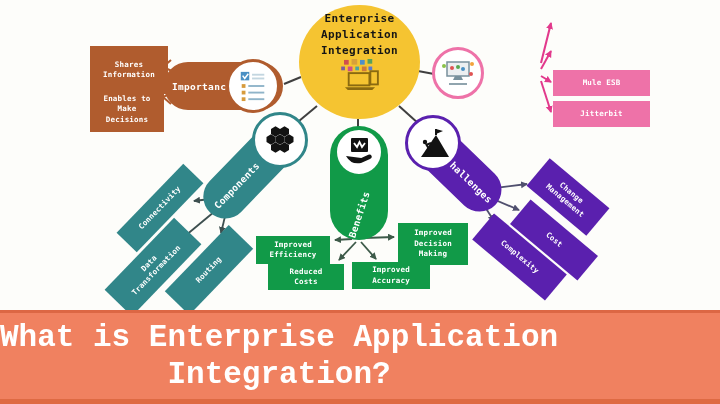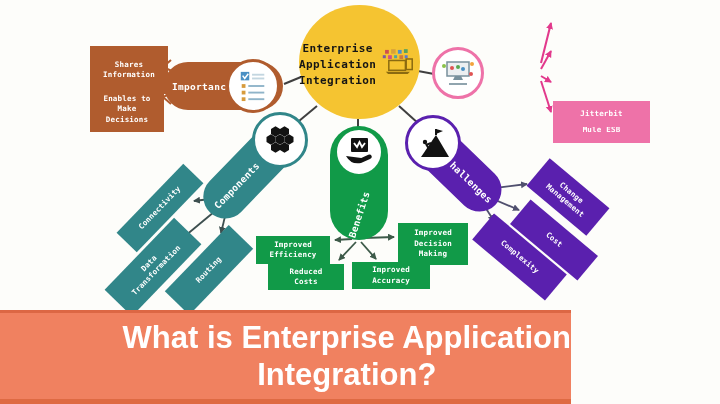--- a/index.html
+++ b/index.html
@@ -20,39 +20,39 @@
   }
   .bcircle{
     position:absolute; background:#ffffff; border-radius:50%;
     display:flex; align-items:center; justify-content:center; box-sizing:border-box;
   }
   .wires{position:absolute; left:0; top:0;}
   
   .center-node{
     position:absolute; left:299px; top:5px; width:121px; height:114px;
     border-radius:50%; background:#f5c431;
-    display:flex; align-items:center; justify-content:flex-start;
+    display:flex; flex-direction:column; align-items:center; justify-content:flex-start;
   }
   .center-title{
     font-weight:bold; font-size:11px; line-height:1.45; color:#151515;
     white-space:pre-line; text-align:center; letter-spacing:0.4px; margin-top:6px;
   }
   
   .pill-importance{left:164px; top:62px; width:119px; height:48px; background:#b05c2e;
     justify-content:flex-start; padding-left:8px; box-sizing:border-box;}
   .circle-importance{left:226px; top:59px; width:54px; height:54px; border:3px solid #b05c2e;}
   .box-shares{left:90px; top:46px; width:78px; height:48px; background:#b05c2e;}
   .box-enables{left:90px; top:87px; width:74px; height:45px; background:#b05c2e;}
   
   .pill-software{left:433px; top:50px; width:112px; height:46px; background:#ee72a8;
     justify-content:flex-end; padding-right:11px; box-sizing:border-box;}
   .circle-software{left:432px; top:47px; width:52px; height:52px; border:3px solid #ee72a8;}
   .box-webmethods{left:553px; top:9px;  width:97px; height:26px; background:#ee72a8;}
   .box-tibco     {left:553px; top:40px; width:97px; height:25px; background:#ee72a8;}
-  .box-mule      {left:553px; top:70px; width:97px; height:26px; background:#ee72a8;margin-top:47px;}
+  .box-mule      {left:553px; top:70px; width:97px; height:26px; background:#ee72a8;}
   .box-jitterbit {left:553px; top:101px;width:97px; height:26px; background:#ee72a8;}
   
   .pill-components{left:192px; top:148px; width:118px; height:44px; background:#318689;
     transform:rotate(-46deg); justify-content:center; padding-right:42px; box-sizing:border-box;}
   .circle-components{left:252px; top:112px; width:56px; height:56px; border:3px solid #318689;}
   .box-connectivity{left:112px; top:194px; width:96px;  height:28px; background:#318689; transform:rotate(-46deg);}
   .box-datatrans   {left:103px; top:248px; width:100px; height:38px; background:#318689; transform:rotate(-46deg);}
   .box-routing     {left:163px; top:253px; width:92px;  height:34px; background:#318689; transform:rotate(-46deg);}
   
   .pill-benefits{left:330px; top:126px; width:58px; height:114px; background:#119a48;
@@ -65,24 +65,24 @@
   .box-impdec  {left:398px; top:223px; width:70px; height:42px; background:#119a48;}
   
   .pill-challenges{left:399px; top:144px; width:112px; height:44px; background:#5a20ae;
     transform:rotate(44deg); justify-content:center; padding-left:40px; box-sizing:border-box;}
   .circle-challenges{left:405px; top:115px; width:56px; height:56px; border:3px solid #5a20ae;}
   .box-changemgmt{left:529px; top:179px; width:78px; height:36px; background:#5a20ae; transform:rotate(40deg);}
   .box-cost      {left:510px; top:224px; width:88px; height:32px; background:#5a20ae; transform:rotate(40deg);}
   .box-complexity{left:472px; top:240px; width:95px; height:34px; background:#5a20ae; transform:rotate(40deg);}
   
   .banner{
-    position:absolute; left:0; top:310px; width:571px; height:94px; box-sizing:border-box;
+    position:absolute; left:0; top:310px; width:720px; height:94px; box-sizing:border-box;
     background:#f08160; border-top:3px solid #dc6744; border-bottom:5px solid #de6a43;
-    display:flex; align-items:center; justify-content:flex-end;
-    color:#fff; font-family:Liberation Sans, sans-serif; font-weight:bold;
+    display:flex; align-items:center; justify-content:flex-start;
+    color:#fff; font-family:Liberation Mono, monospace; font-weight:bold;
     font-size:31px; line-height:37px; text-align:center; white-space:pre-line;
   }
 </style>
 </head>
 <body>
 
 <div class="stage">
 
   <svg class="wires" width="720" height="404" viewBox="0 0 720 404">
     <defs>

